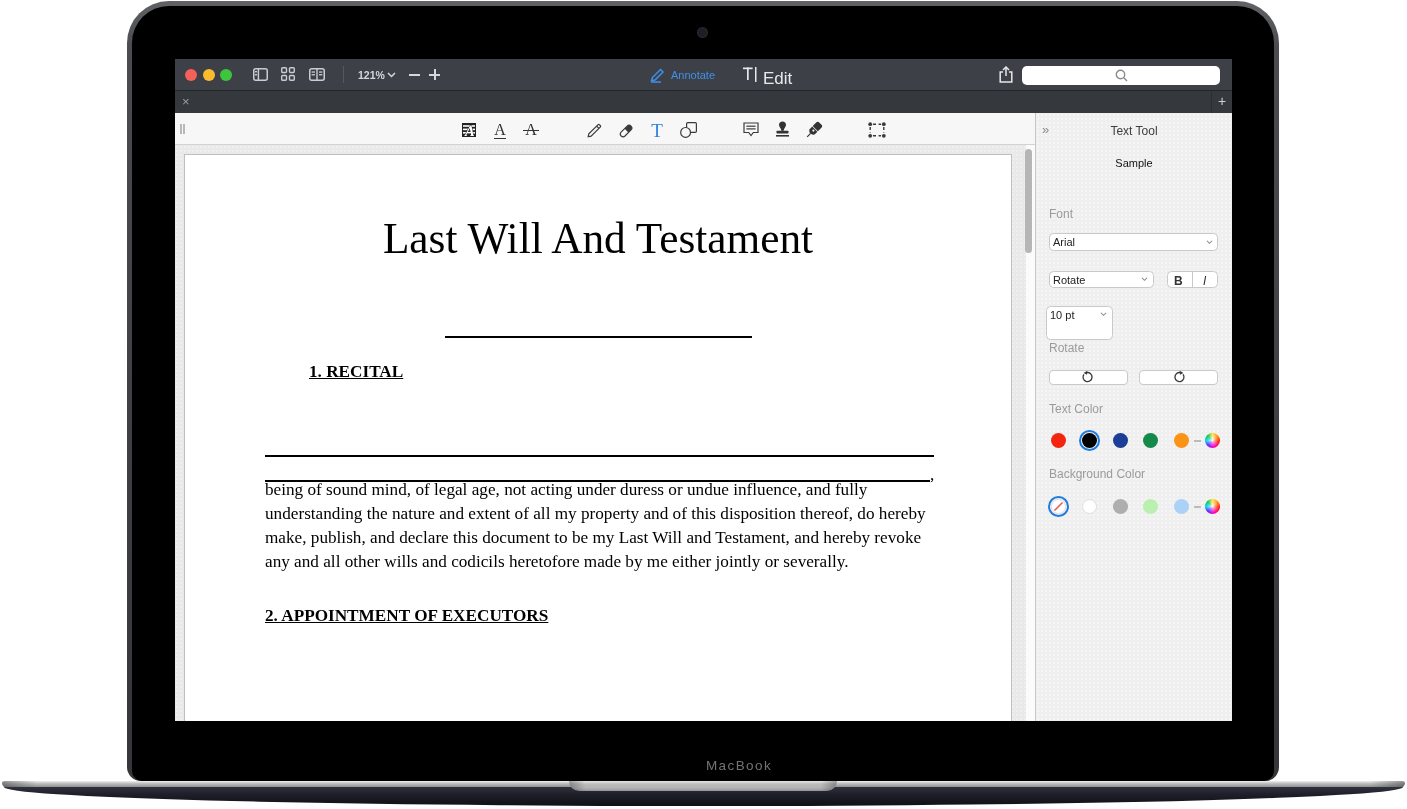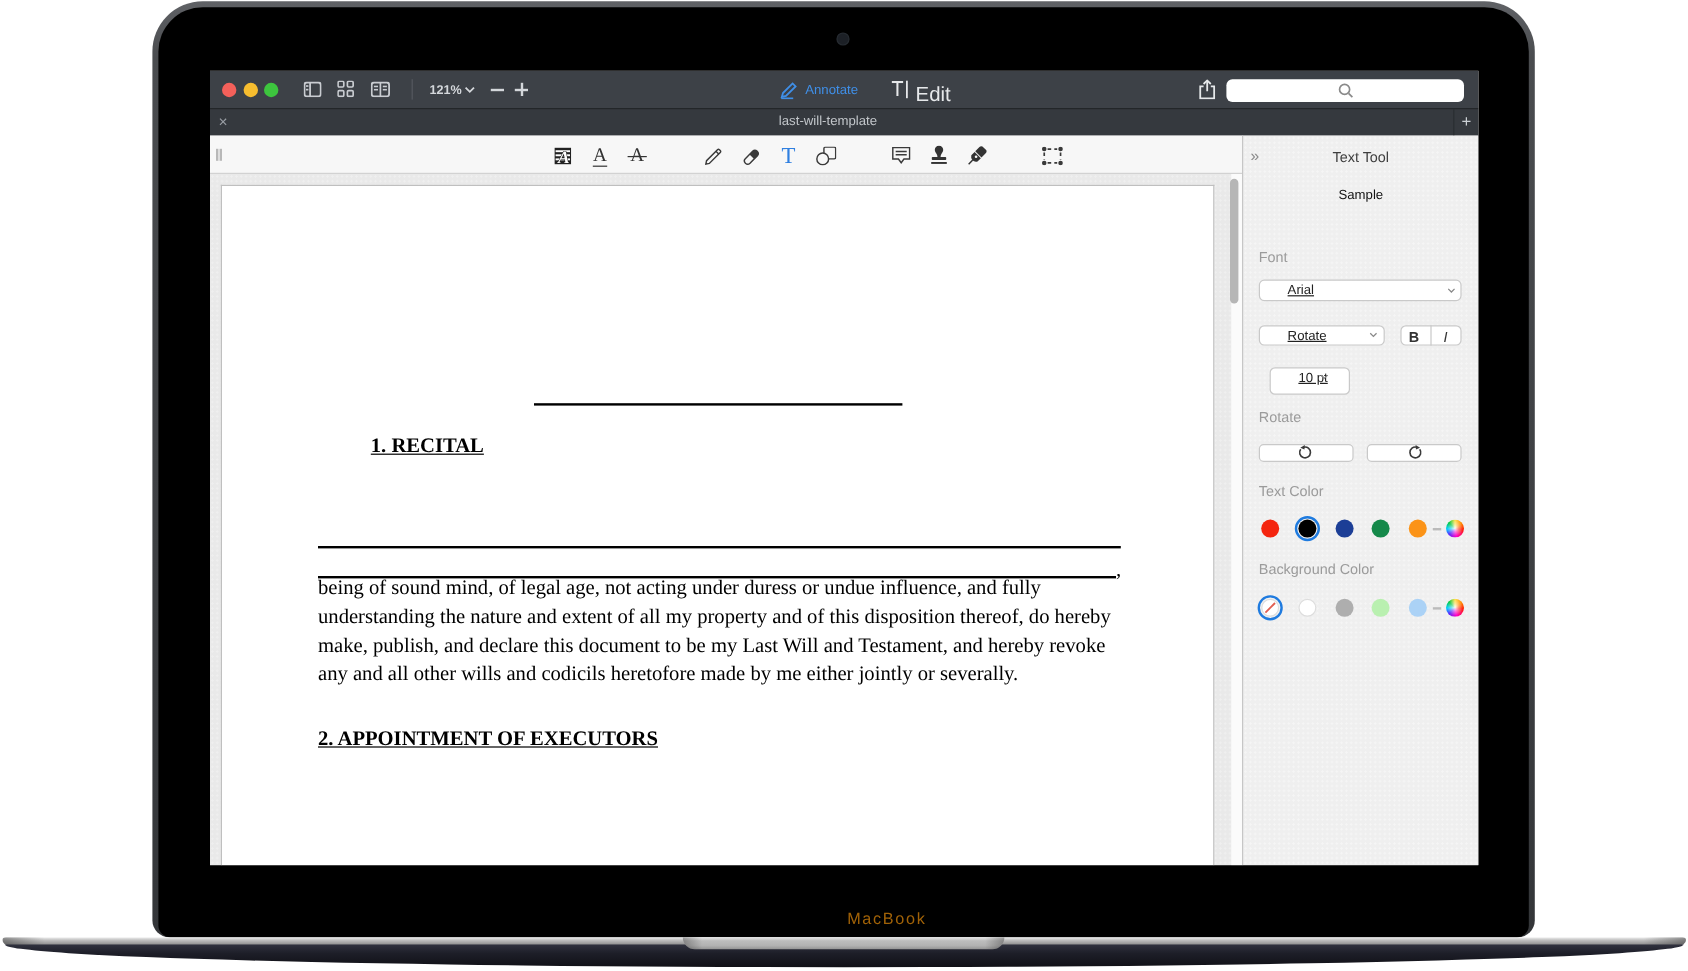--- a/index.html
+++ b/index.html
@@ -8,21 +8,21 @@
   .abs { position:absolute; }
 
   
   #lid { left:127px; top:1px; width:1152px; height:780px;
     background:linear-gradient(180deg,#606266 0%,#4a4c4f 6%,#3f4144 50%,#343639 100%);
     border-radius:42px 42px 14px 14px; }
   #bezel { left:5px; top:5px; width:1142px; height:775px; background:#000;
     border-radius:37px 37px 10px 10px; }
   #camera { left:566px; top:22px; width:9px; height:9px; border-radius:50%;
     background:#1c2026; box-shadow:0 0 0 1px #262b31; }
-  #brand { left:0; width:1214px; top:752px; text-align:center; color:#a16207;
+  #brand { left:0; width:1214px; top:752px; text-align:center; color:#737373;
     font-size:13.5px; letter-spacing:1.4px; }
   #screen { left:43px; top:53px; width:1057px; height:662px; background:#e9e9e9; overflow:hidden; }
 
   
   #basestrip { left:2px; top:781px; width:1403px; height:7px;
     background:linear-gradient(90deg, rgba(40,40,40,.45) 0%, rgba(40,40,40,0) 2.5%, rgba(40,40,40,0) 97.5%, rgba(40,40,40,.45) 100%),
       linear-gradient(180deg,#f0f0f0 0%,#c0c0c0 35%,#9b9b9b 75%,#7d7d7d 100%);
     border-radius:4px 4px 8px 8px / 3px 3px 6px 6px; }
   #basenotch { left:569px; top:781px; width:268px; height:10px; z-index:5;
     background:linear-gradient(180deg,#e8e8e8 0%,#bdbdbd 30%,#b2b2b2 70%,#949494 100%);
@@ -49,21 +49,21 @@
     border:1px solid #bfbfbf; border-bottom:none; }
   #gutter { left:851px; top:0px; width:9px; height:576px; background:#fbfbfb; }
   #thumb { left:850px; top:4px; width:7px; height:104px; background:#b6b6b6; border-radius:4px; }
 
   #sidebar { left:860px; top:0; width:197px; height:608px; background:#efefef;
     background-image:radial-gradient(circle, #f5f5f5 0.9px, rgba(0,0,0,0) 1px); background-size:4px 4px;
     border-left:1px solid #c6c6c6; }
 
   
   .sel { position:absolute; background:#fff; border:1px solid #c9c9c9; border-radius:4.5px;
-    color:#222; font-size:11px; line-height:16px; padding-left:23px;text-decoration:underline; }
+    color:#222; font-size:11px; line-height:16px; padding-left:3px; }
   .chev { position:absolute; width:7px; height:7px; }
   .lbl { position:absolute; color:#9b9b9b; font-size:12px; }
   .sw { position:absolute; width:15px; height:15px; border-radius:50%; }
   .ring { position:absolute; width:21px; height:21px; border-radius:50%;
     border:2px solid #1f7bdf; background:transparent; }
 
   
   .doc { font-family:"Liberation Serif", serif; color:#000; position:absolute; white-space:nowrap; }
   .u { display:inline-block; border-bottom:1.5px solid #000; height:2px; vertical-align:baseline; }
 </style>
@@ -138,21 +138,20 @@
 
         <div class="abs" style="left:847px;top:7px;width:198px;height:19px;background:#fff;border-radius:5px;"></div>
         <svg class="abs" style="left:940px;top:10px" width="13" height="13" viewBox="0 0 13 13">
           <circle cx="5.5" cy="5.5" r="4.2" fill="none" stroke="#8a8a8a" stroke-width="1.4"></circle>
           <line x1="8.8" y1="8.8" x2="12" y2="12" stroke="#8a8a8a" stroke-width="1.4"></line>
         </svg>
       </div>
 
       <div class="abs" id="tabbar">
         <div class="abs" style="left:7px;top:3px;color:#9a9fa5;font-size:13px;">×</div>
-        <div class="abs" style="left:0px;top:4px;width:1030px;text-align:center;color:#c2c6ca;font-size:11px;">last-will-template</div>
         <div class="abs" style="left:1036px;top:0;width:1px;height:22px;background:#2a2d31"></div>
         <div class="abs" style="left:1043px;top:2px;color:#cbd0d4;font-size:14px;">+</div>
       </div>
 
       <div class="abs" id="contentrow">
         <div class="abs" id="toolbar">
           <div class="abs" style="left:5px;top:11px;width:2px;height:10px;background:#b8b8b8"></div>
           <div class="abs" style="left:8px;top:11px;width:2px;height:10px;background:#b8b8b8"></div>
 
           <svg class="abs" style="left:287px;top:10px" width="14" height="14" viewBox="0 0 14 14">
@@ -221,20 +220,21 @@
               <line x1="15.8" y1="5" x2="15.8" y2="11"></line>
             </g>
           </svg>
         </div>
 
         <div class="abs" id="docarea">
           <div class="abs" id="page"></div>
           <div class="abs" id="gutter"></div>
           <div class="abs" id="thumb"></div>
 
+          <div class="doc" style="left:9px;width:828px;top:72.1px;font-size:43.3px;line-height:43.3px;text-align:center;">Last Will And Testament</div>
           <div class="abs" style="left:270px;top:191px;width:307px;height:2px;background:#000"></div>
           <div class="doc" style="left:90px;top:216.7px;font-size:17.2px;line-height:19px;font-weight:bold;text-decoration:underline;margin-left:44px;">1. RECITAL</div>
           <div class="abs" style="left:90px;top:310px;width:669px;height:1.6px;background:#000"></div>
           <div class="abs" style="left:90px;top:335px;width:665px;height:1.6px;background:#000"></div>
           <div class="doc" style="left:755px;top:320.2px;font-size:17.2px;line-height:19px;">,</div>
           <div class="doc" style="left:90px;top:332.8px;font-size:17.2px;line-height:24px;">being of sound mind, of legal age, not acting under duress or undue influence, and fully<br>understanding the nature and extent of all my property and of this disposition thereof, do hereby<br>make, publish, and declare this document to be my Last Will and Testament, and hereby revoke<br>any and all other wills and codicils heretofore made by me either jointly or severally.</div>
           <div class="doc" style="left:90px;top:461.3px;font-size:17.2px;line-height:19px;font-weight:bold;text-decoration:underline;">2. APPOINTMENT OF EXECUTORS</div>
         </div>
 
         <div class="abs" id="sidebar">
@@ -247,21 +247,21 @@
               <polyline points="1,1 4,4 7,1" fill="none" stroke="#888" stroke-width="1.2"></polyline>
             </svg>
           <div class="sel" style="left:13px;top:157.5px;width:105px;height:17.5px;">Rotate</div>
           <svg class="chev" style="left:105px;top:163px;" viewBox="0 0 8 6">
               <polyline points="1,1 4,4 7,1" fill="none" stroke="#888" stroke-width="1.2"></polyline>
             </svg>
           <div class="abs" style="left:130.5px;top:157.5px;width:51.5px;height:17.5px;background:#fff;border:1px solid #c9c9c9;border-radius:4.5px;"></div>
           <div class="abs" style="left:156px;top:157.5px;width:1px;height:17.5px;background:#c9c9c9"></div>
           <div class="abs" style="left:138px;top:161px;font-weight:bold;color:#333;font-size:12px;">B</div>
           <div class="abs" style="left:167px;top:161px;font-style:italic;color:#333;font-size:12px;">I</div>
-          <div class="sel" style="left:22px;top:193px;width:67px;height:23px;">10 pt</div>
+          <div class="sel" style="left:10px;top:193px;width:67px;height:34px;">10 pt</div>
           <svg class="chev" style="left:64px;top:198px;" viewBox="0 0 8 6">
               <polyline points="1,1 4,4 7,1" fill="none" stroke="#888" stroke-width="1.2"></polyline>
             </svg>
           <div class="lbl" style="left:13px;top:228px;">Rotate</div>
           <div class="abs" style="left:13px;top:257px;width:79px;height:15px;background:#fff;border:1px solid #c9c9c9;border-radius:4px;"></div>
           <div class="abs" style="left:103px;top:257px;width:79px;height:15px;background:#fff;border:1px solid #c9c9c9;border-radius:4px;"></div>
           <svg class="abs" style="left:45px;top:257px;" width="14" height="14" viewBox="0 0 13 13">
             <path d="M5.0 2.45 A4.2 4.2 0 1 1 2.7 4.0" fill="none" stroke="#3a3a3a" stroke-width="1.25"></path>
             <polygon points="5.9,0.7 5.6,4.3 2.4,2.9" fill="#3a3a3a"></polygon>
           </svg>

